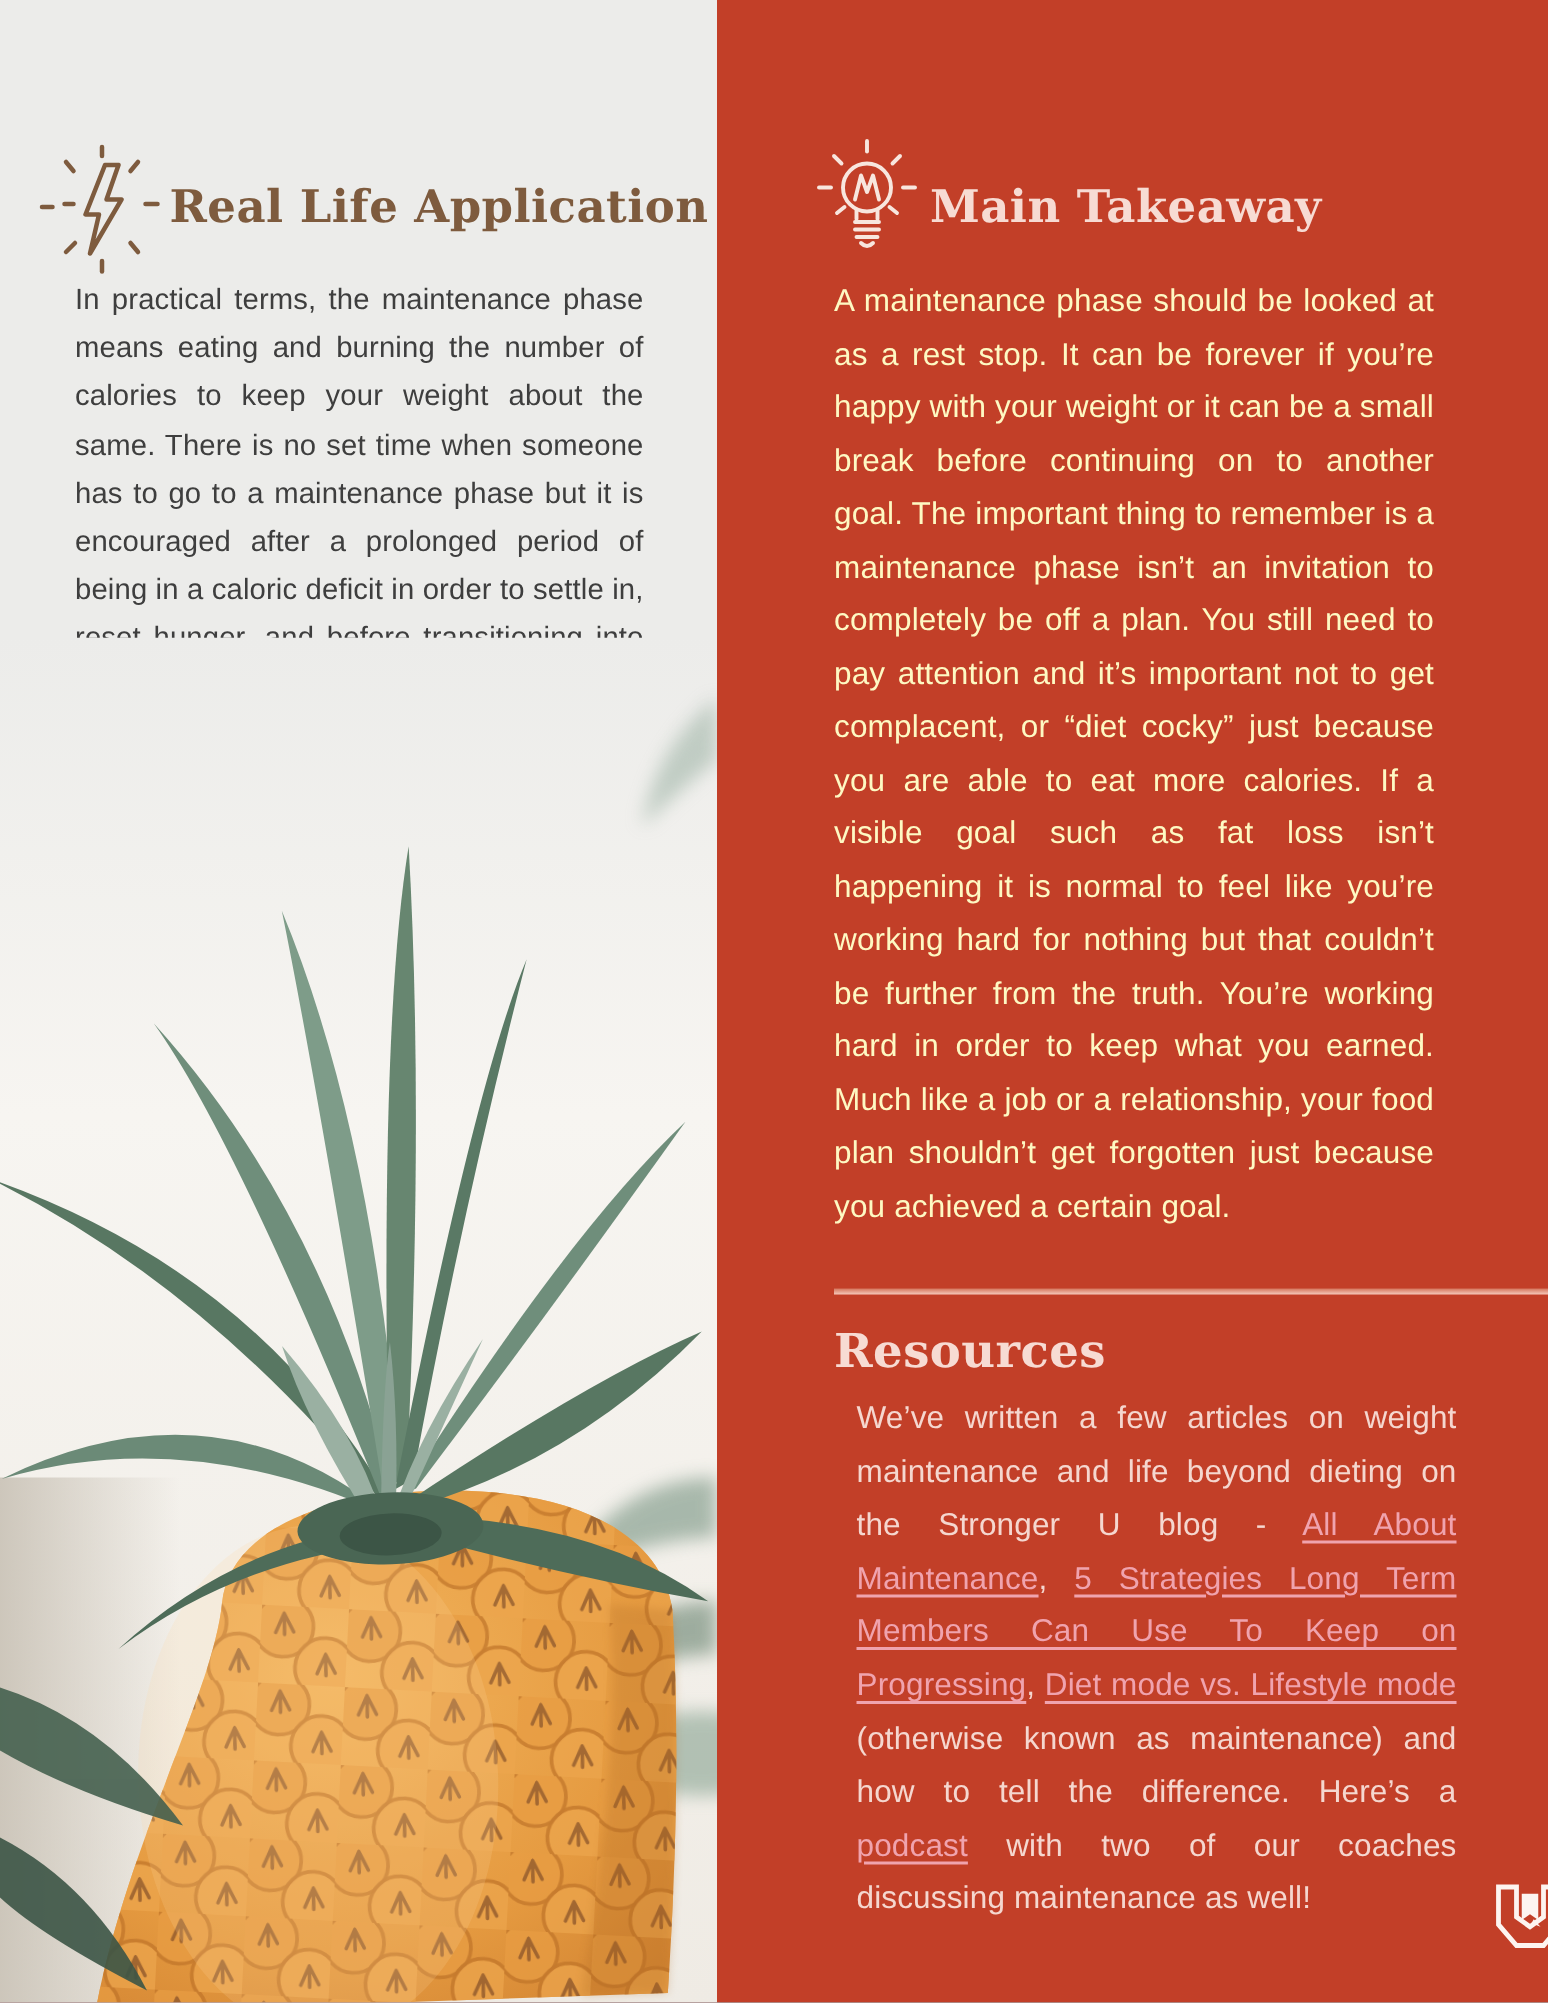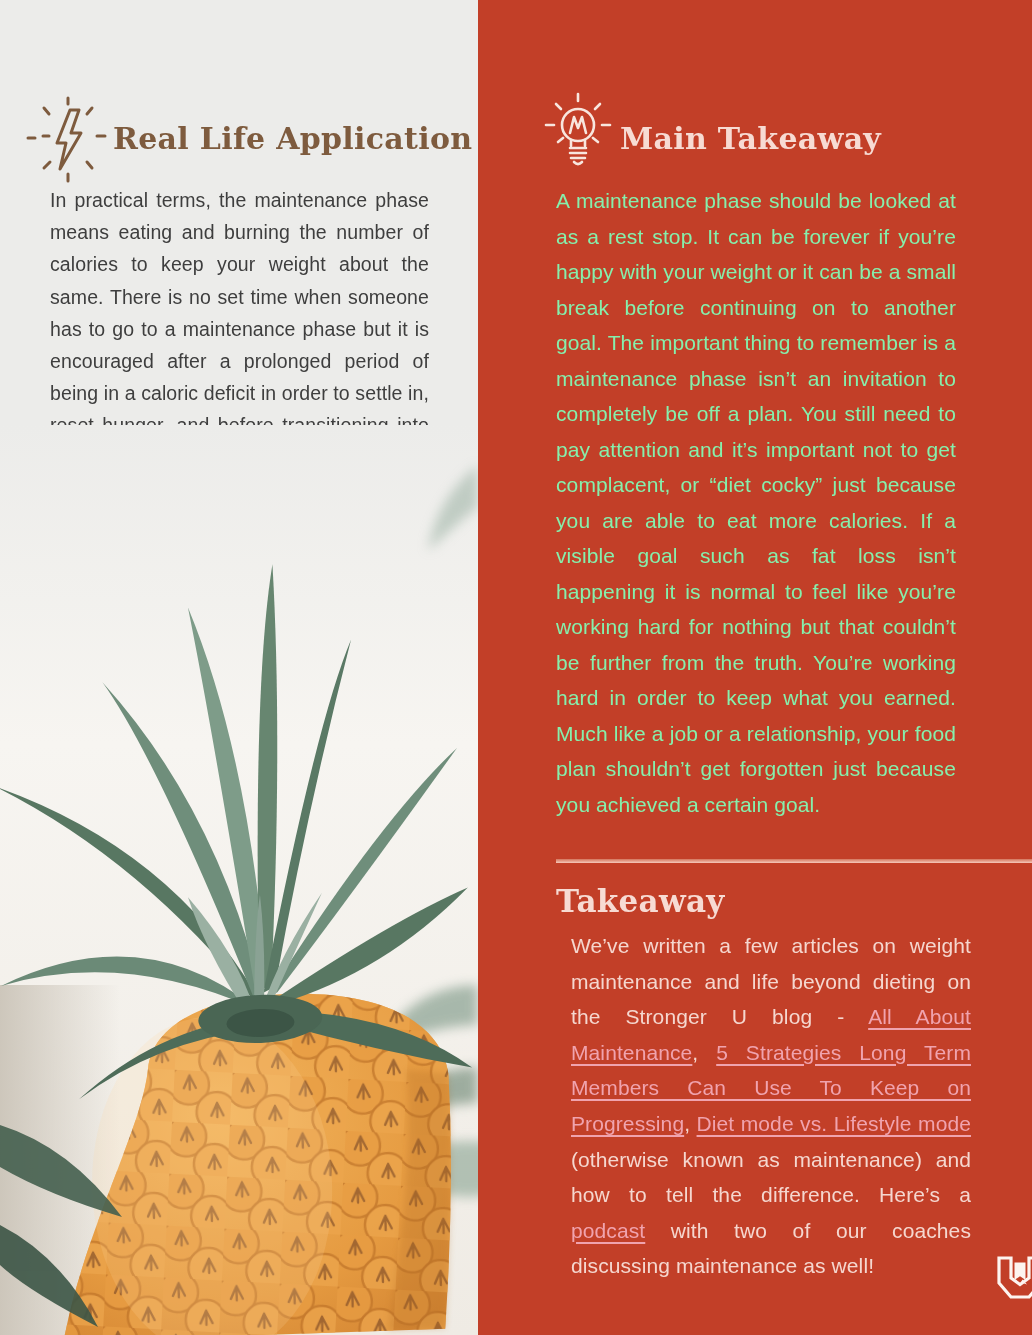--- a/index.html
+++ b/index.html
@@ -27,21 +27,21 @@
   .logo{position:absolute;right:36px;bottom:30px;width:52px;height:50px;}
 
   
   .left-body{
     position:absolute;left:50px;top:184px;width:379px;
     font-size:19.5px;line-height:32.2px;color:#3E3E3E;
     text-align:justify;letter-spacing:.1px;
   }
   .right-body{
     position:absolute;left:78px;top:183px;width:400px;
-    font-size:21px;line-height:35.5px;color:#86efac;
+    font-size:21px;line-height:35.5px;color:#fef9c3;
     text-align:justify;letter-spacing:.1px;
   }
   .res-body{
     position:absolute;left:93px;top:928px;width:400px;
     font-size:21px;line-height:35.6px;color:#F5D7CF;
     text-align:justify;letter-spacing:.1px;
   }
   .link{
     color:#F0A3AE;text-decoration:underline;
     text-decoration-thickness:1.5px;text-underline-offset:4px;cursor:pointer;
@@ -177,21 +177,21 @@
         <path d="M54 50 L49 46"></path>
       </g>
     </svg>
 
     <div class="serif-title mt-title">Main Takeaway</div>
 
     <div class="right-body">A maintenance phase should be looked at as a rest stop. It can be forever if you’re happy with your weight or it can be a small break before continuing on to another goal. The important thing to remember is a maintenance phase isn’t an invitation to completely be off a plan. You still need to pay attention and it’s important not to get complacent, or “diet cocky” just because you are able to eat more calories. If a visible goal such as fat loss isn’t happening it is normal to feel like you’re working hard for nothing but that couldn’t be further from the truth. You’re working hard in order to keep what you earned. Much like a job or a relationship, your food plan shouldn’t get forgotten just because you achieved a certain goal.</div>
 
     <div class="divider"></div>
 
-    <div class="serif-title res-title">Takeaway</div>
+    <div class="serif-title res-title">Resources</div>
 
     <div class="res-body"><span>We’ve written a few articles on weight maintenance and life beyond dieting on the Stronger U blog - </span><span class="link">All About Maintenance</span><span>, </span><span class="link">5 Strategies Long Term Members Can Use To Keep on Progressing</span><span>, </span><span class="link">Diet mode vs. Lifestyle mode</span><span> (otherwise known as maintenance) and how to tell the difference. Here’s a </span><span class="link">podcast</span><span> with two of our coaches discussing maintenance as well!</span></div>
 
     <svg class="logo" viewBox="0 0 52 50">
       <g>
         <path d="M5 3 H17 V23 L26 29.5 L35 23 V3 H47 V28 L35 42 H17 L5 28 Z" fill="none" stroke="#FDF4F0" stroke-width="3.2" stroke-linejoin="miter"></path>
         <path d="M20.5 7.5 H31.5 V25 L26 21.2 L20.5 25 Z" fill="#FDF4F0"></path>
         <path d="M28.5 24.5 L33 29.5 L27 27.2 Z" fill="#FDF4F0"></path>
       </g>
     </svg>

